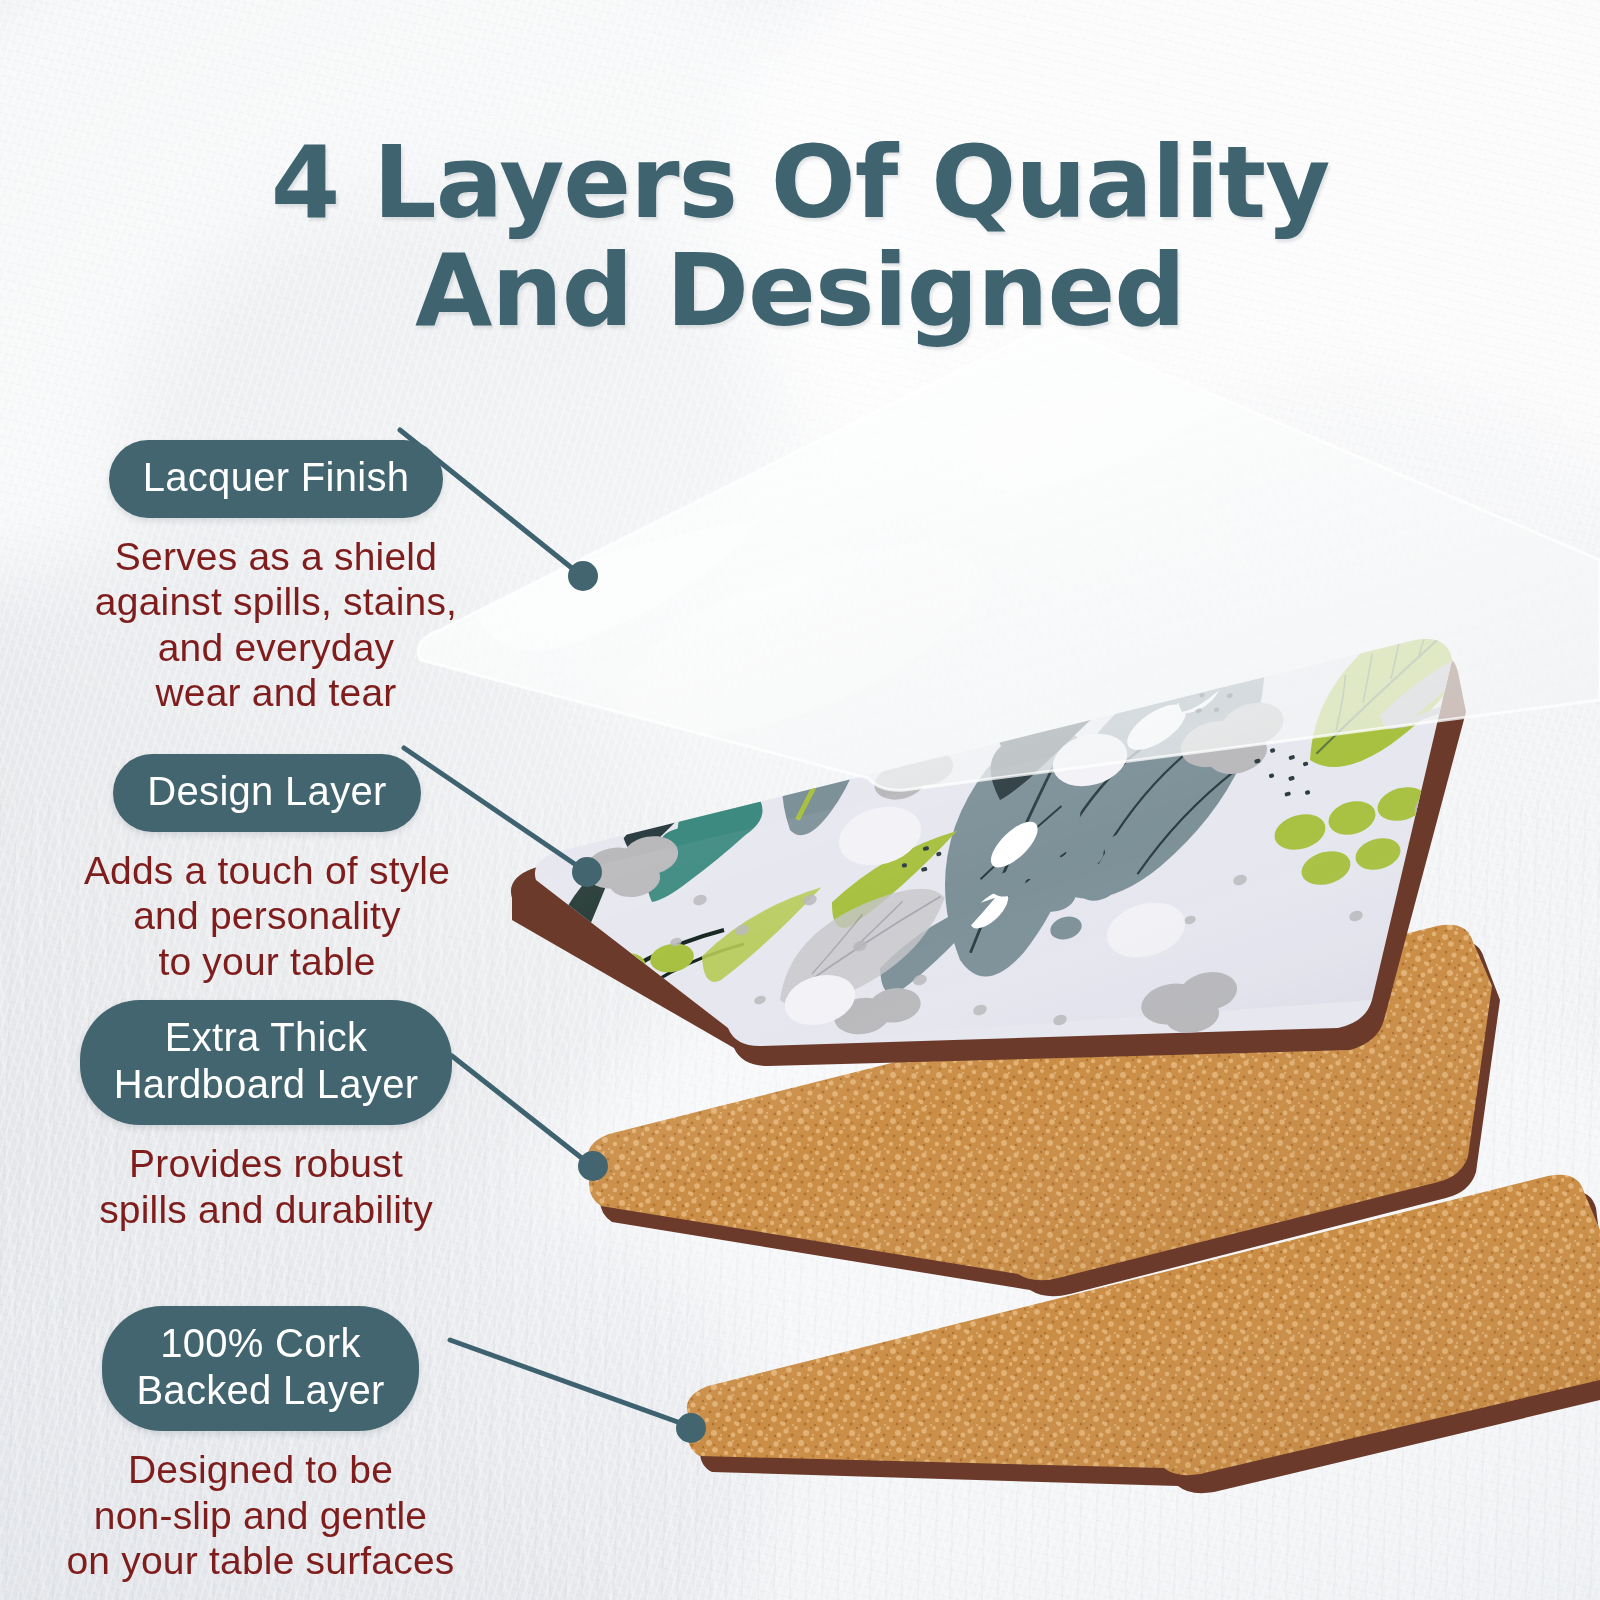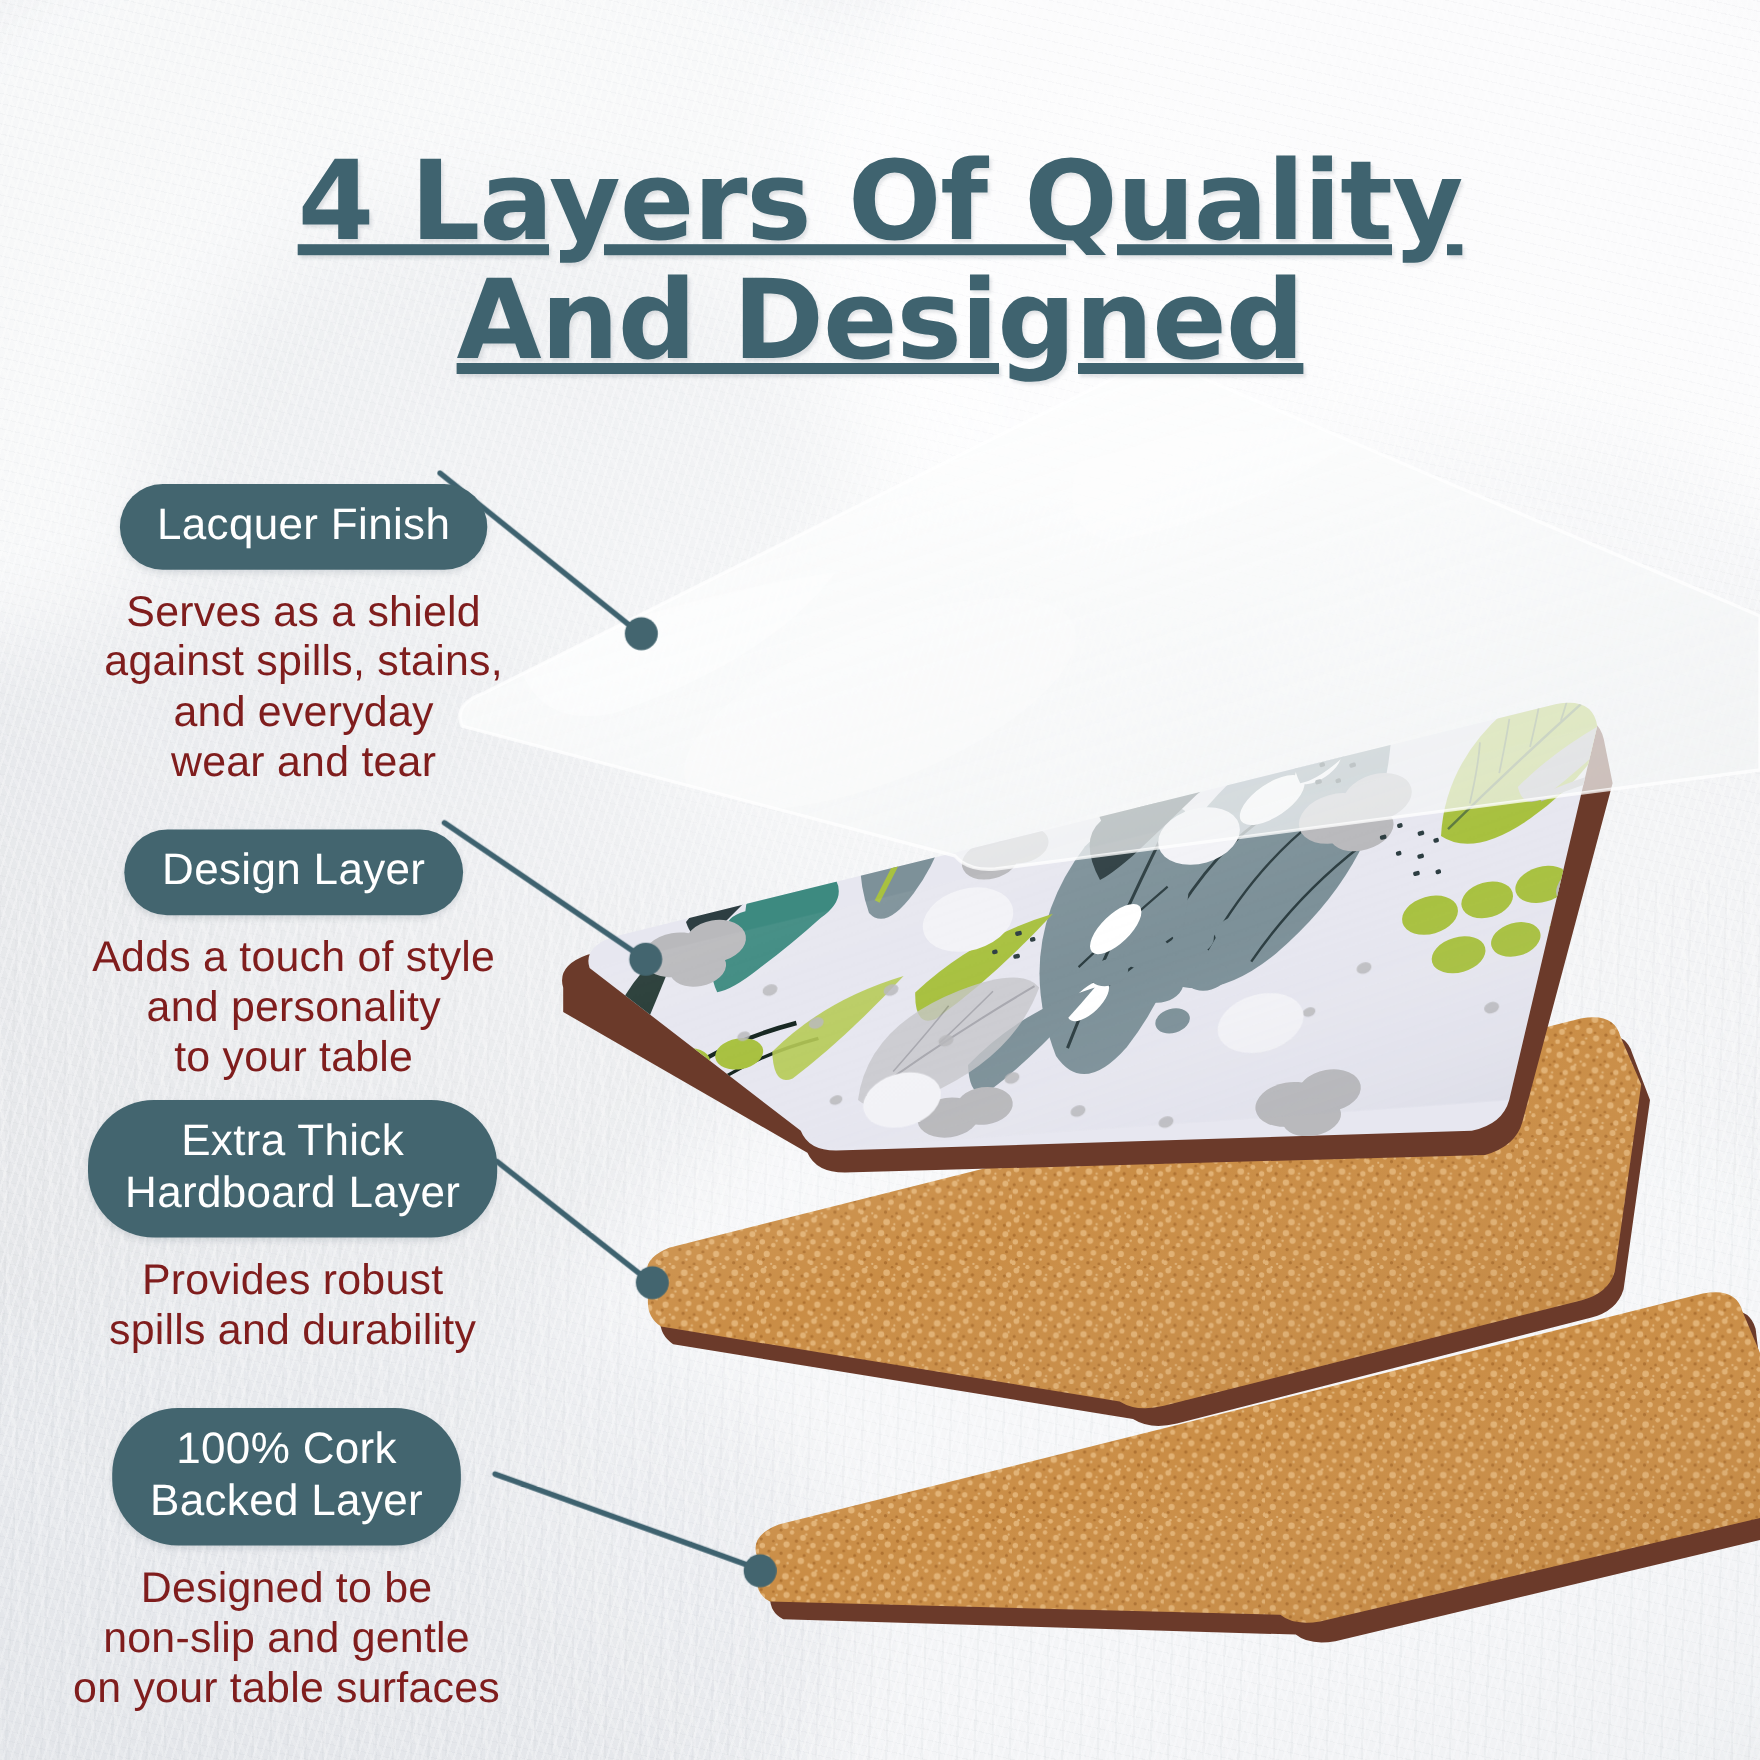--- a/index.html
+++ b/index.html
@@ -40,21 +40,20 @@
   .title{
     position:absolute;left:0;right:0;top:62px;z-index:40;
     text-align:center;
     font-family:"DejaVu Sans", sans-serif;
     font-weight:700;
     font-size:100px;
     line-height:1.08;
     letter-spacing:-1px;
     color:#3f636f;
     text-shadow:2px 3px 3px rgba(120,130,140,.20);
-    text-decoration:underline;
   }
   .title .l2{display:block;}
 
   
   #stack{position:absolute;inset:0;z-index:20;}
 
   
   .label-block{position:absolute;z-index:45;}
   .pill{
     display:inline-block;
@@ -78,21 +77,21 @@
     letter-spacing:.2px;
     text-align:center;
     white-space:pre-line;
   }
 
   
   #lb-1{left:86px;top:392px;width:380px;}
   #lb-1 .pill{margin-left:0;}
   #lb-2{left:72px;top:706px;width:390px;}
   #lb-3{left:56px;top:952px;width:420px;}
-  #lb-4{left:48px;top:1232px;width:425px;}
+  #lb-4{left:48px;top:1258px;width:425px;}
 
   .lb-row{display:flex;justify-content:center;}
 </style>
 </head>
 <body>
 
 <div id="bg">
   <div class="wash w1"></div>
   <div class="wash w2"></div>
   <div class="wash w3"></div>

